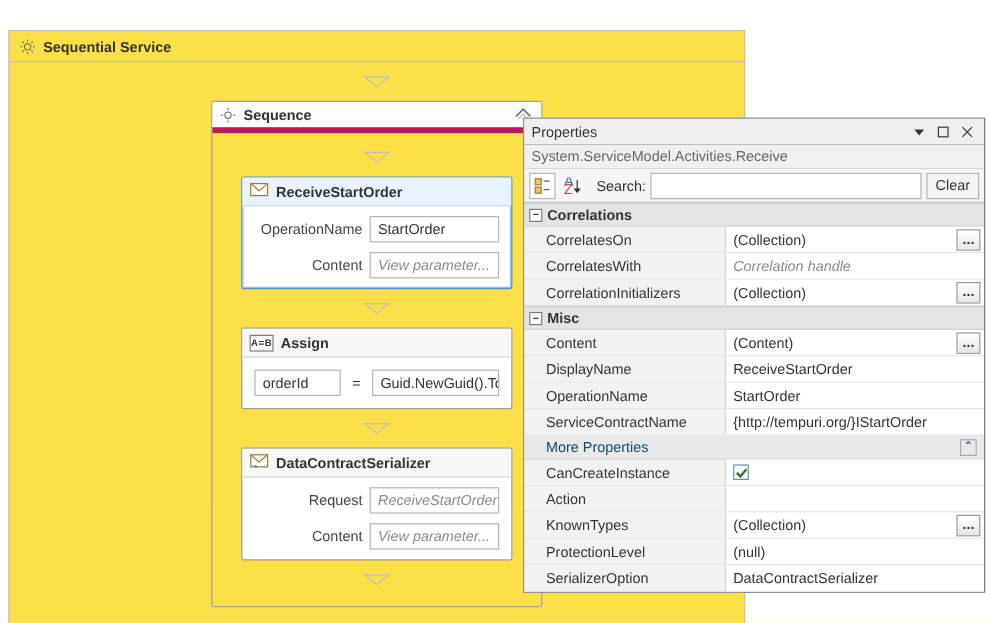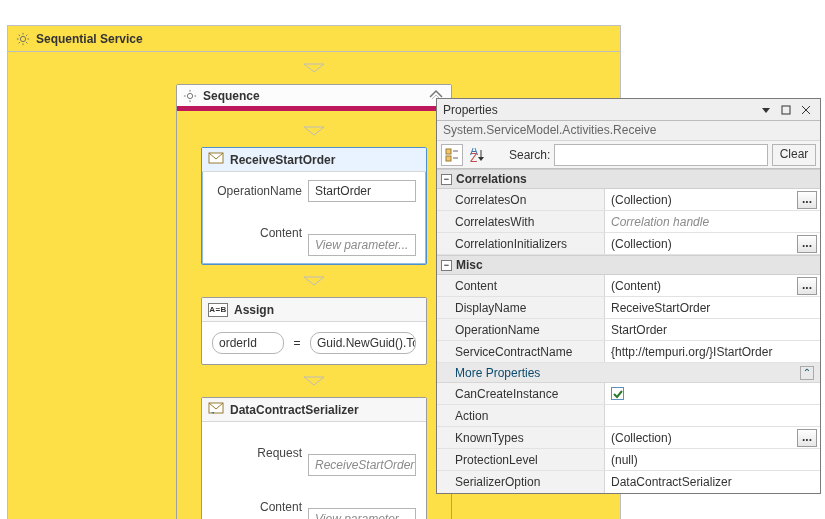--- a/index.html
+++ b/index.html
@@ -22,35 +22,35 @@
 
   .activity { margin: 0 auto; width: 226px; border: 1px solid #9a9a9a; border-radius: 2px; background: #fff; }
   .activity.selected { border-color: #4d90cf; box-shadow: 0 0 0 1px #8fbde6 inset; }
   .act-head { height: 24px; display: flex; align-items: center; gap: 6px; padding: 0 6px; border-bottom: 1px solid #d7d7d7; background: #f7f7f7; }
   .activity.selected .act-head { background: #e9f3ff; }
   .act-head .title { font-weight: 600; }
   .envelope-icon svg, .ab-icon, .reply-icon svg { width: 16px; height: 14px; }
   .act-body { padding: 8px 10px; display: grid; grid-template-columns: 90px 1fr; row-gap: 8px; column-gap: 6px; align-items: center; }
   .act-body .lab { text-align: right; color: #444; }
   .tbox { height: 22px; border: 1px solid #b5b5b5; padding: 2px 6px; line-height: 16px; overflow: hidden; white-space: nowrap; }
-  .tbox.ghost { color: #8a8a8a; font-style: italic; margin-top: 24px; }
+  .tbox.ghost { color: #8a8a8a; font-style: italic; }
   .assign-body { padding: 10px; display: flex; align-items: center; gap: 8px; }
-  .assign-body .tbox { flex: 1; border-radius: 10px; }
+  .assign-body .tbox { flex: 1; }
   .eq { width: 10px; text-align: center; }
   .ab-badge { display:inline-flex; width:20px; height:14px; border:1px solid #7a7a7a; align-items:center; justify-content:center; font-size:8px; font-weight:700; letter-spacing:0.5px; background:#fff; }
 
   
   .props { position: absolute; left: 436px; top: 98px; width: 385px; border: 1px solid #7a7a7a; background: #f2f2f2; }
   .props-title { height: 22px; display: flex; align-items: center; padding: 0 6px; gap: 4px; background: #efefef; border-bottom: 1px solid #bcbcbc; }
   .props-title .txt { flex: 1; }
   .props-title .winbtn { width: 16px; height: 14px; display: inline-flex; align-items: center; justify-content: center; border:1px solid transparent; }
   .props-sub { height: 20px; padding: 2px 6px; color: #666; background: #f0f0f0; border-bottom: 1px solid #d6d6d6; }
   .props-search { height: 28px; display: flex; align-items: center; padding: 2px 4px; gap: 4px; border-bottom: 1px solid #c0c0c0; background: #f5f5f5; }
   .props-search .iconbtn { width: 22px; height: 22px; border: 1px solid #b5b5b5; background: #fff; display: inline-flex; align-items: center; justify-content: center; }
-  .props-search .lbl { margin-left: 16px; }
+  .props-search .lbl { margin-left: 4px; }
   .props-search input { flex: 1; height: 22px; border: 1px solid #b5b5b5; padding: 2px 6px; }
   .props-search .clearbtn { width: 44px; height: 22px; border: 1px solid #b5b5b5; background: #f4f4f4; text-align: center; line-height: 18px; }
 
   .cat-row { height: 20px; display: flex; align-items: center; padding: 0 4px; gap: 4px; background: #e4e4e4; border-top: 1px solid #cfcfcf; border-bottom: 1px solid #cfcfcf; font-weight: 700; }
   .cat-row.misc { position: relative; }
   .cat-toggle { width: 11px; height: 11px; border: 1px solid #7a7a7a; background: #fff; display: inline-flex; align-items: center; justify-content: center; font-size: 9px; line-height: 9px; }
 
   .prop-row { height: 22px; display: flex; align-items: center; border-bottom: 1px solid #e2e2e2; }
   .prop-row .name { width: 168px; padding-left: 18px; height: 100%; line-height: 22px; border-right: 1px solid #d6d6d6; background: #f2f2f2; }
   .prop-row .val { flex: 1; height: 100%; padding: 0 6px; line-height: 22px; background: #fff; display: flex; align-items: center; position: relative; }

